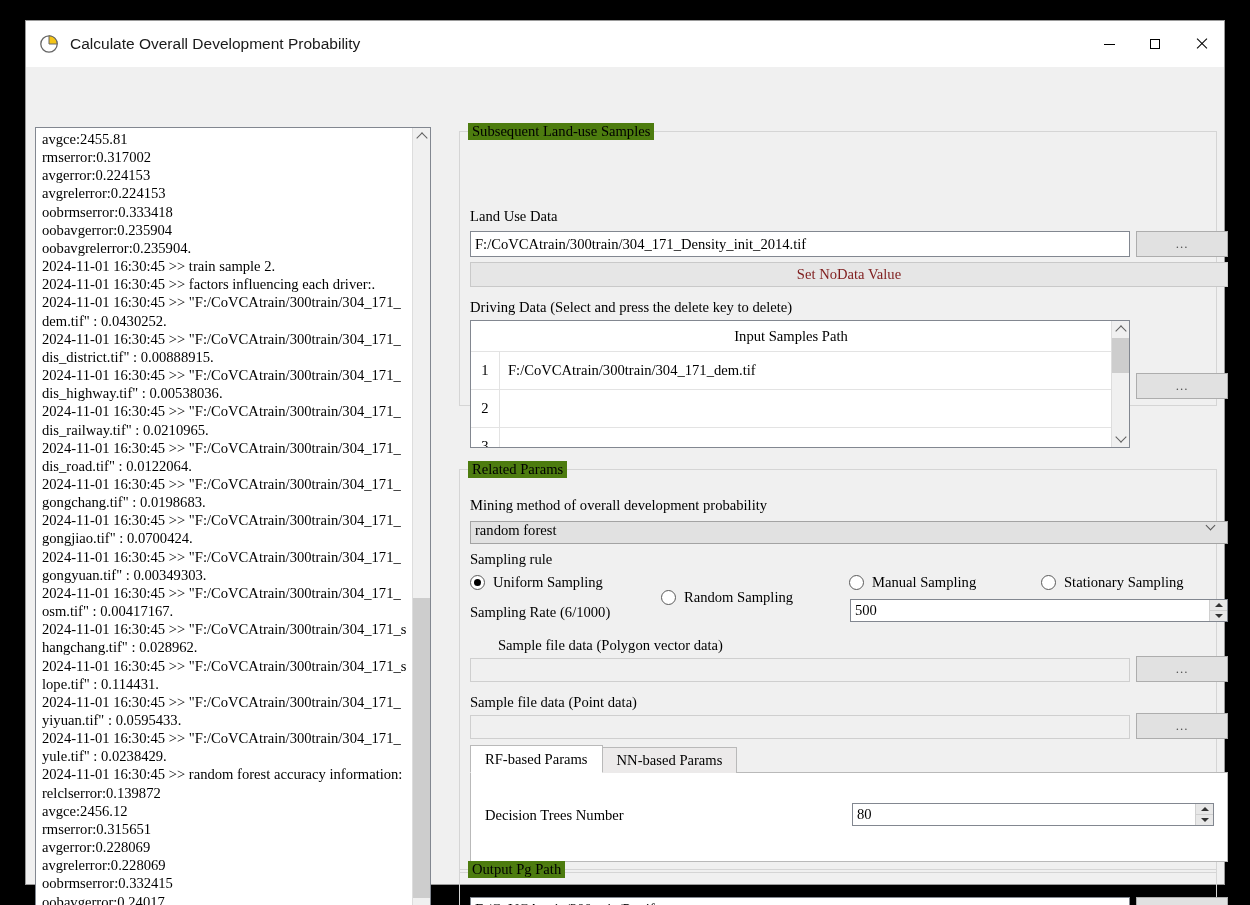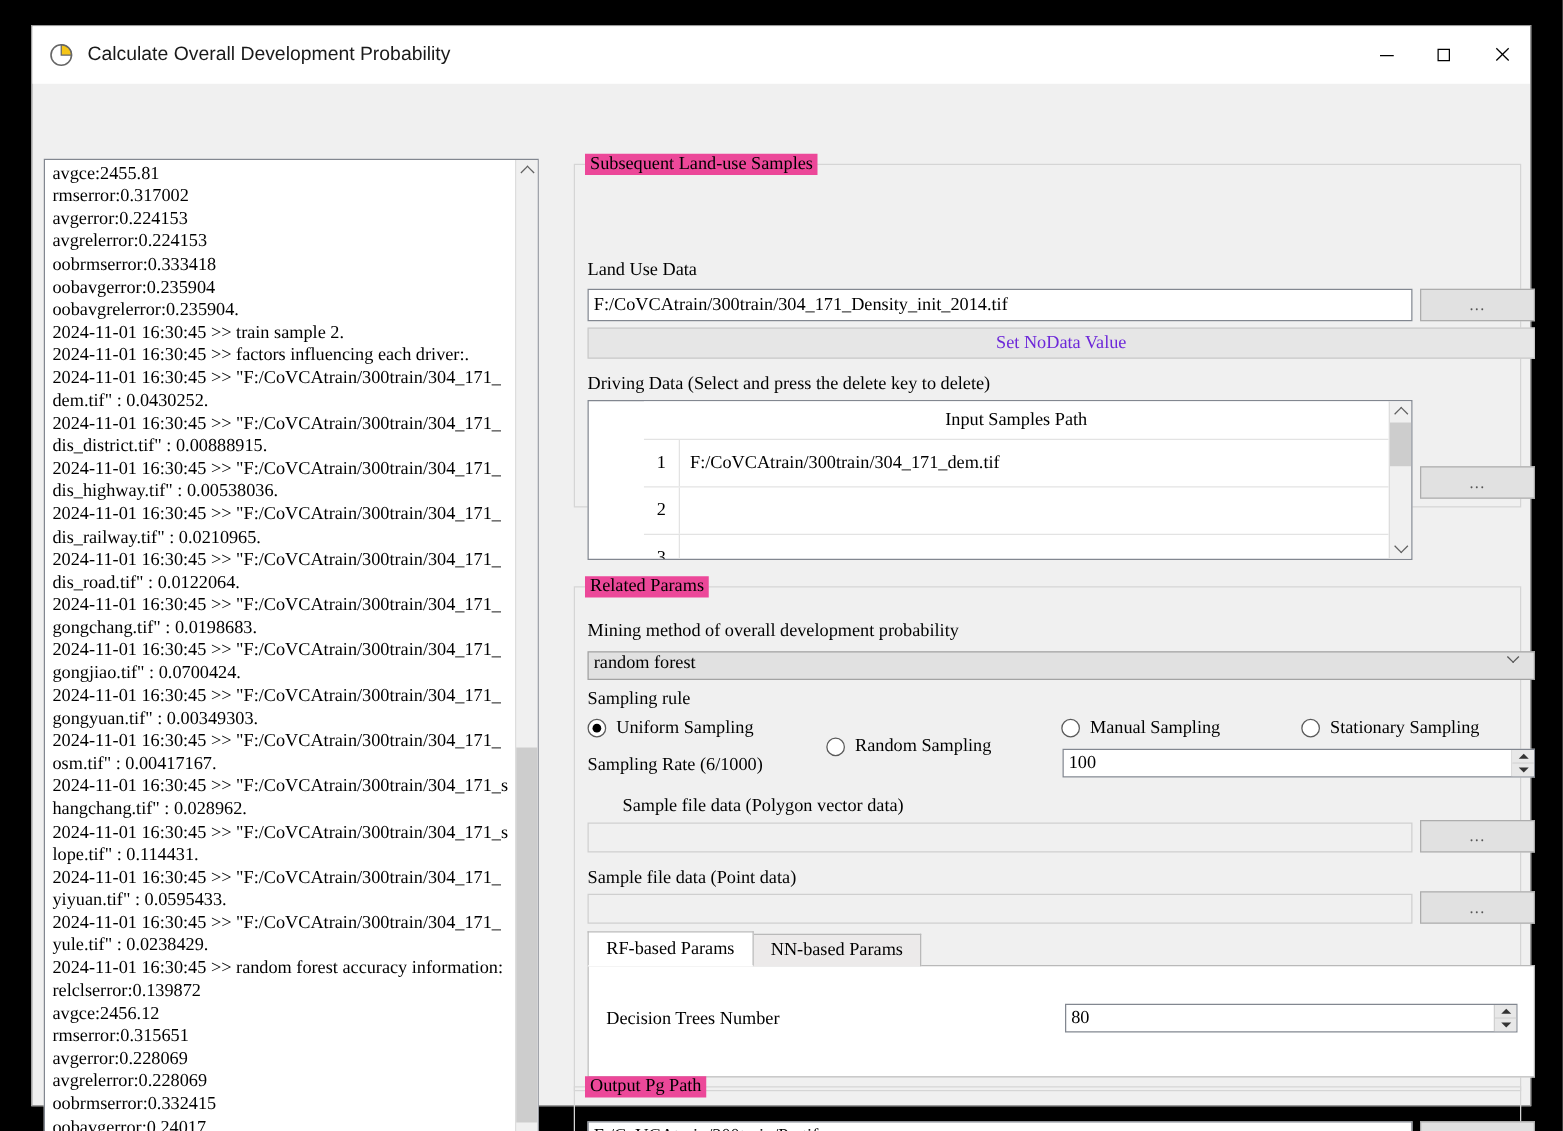--- a/index.html
+++ b/index.html
@@ -45,44 +45,44 @@
   .chev{width:7px;height:7px;border-left:1.6px solid #606060;border-bottom:1.6px solid #606060;}
   .chev.up{transform:rotate(135deg);margin-top:3px;}
   .chev.down{transform:rotate(-45deg);margin-bottom:3px;}
   .sb-thumb{position:absolute;left:0;width:17px;background:#cdcdcd;}
 
   
   .right{position:absolute;left:425px;top:18px;width:766px;height:816px;}
 
   .group{border:1px solid #d5d5d5;position:absolute;box-sizing:border-box;background:transparent;}
   .group-title{
-    position:absolute;top:-9px;left:8px;background:#ec4899;padding:0 4px;
+    position:absolute;top:-9px;left:8px;background:#4d7c0f;padding:0 4px;
     font-size:14.6px;color:#000;font-family:"Liberation Serif",serif;
   }
   .lbl{font-size:14.6px;color:#000;font-family:"Liberation Serif",serif;}
 
   .txtin{
     background:#fff;border:1px solid #828790;box-sizing:border-box;
     font-family:"Liberation Serif",serif;font-size:14.6px;color:#000;
     padding:0 4px;display:flex;align-items:center;
   }
   .txtin.disabled{background:#f0f0f0;border:1px solid #cfcfcf;}
   .btn{
     background:#e1e1e1;border:1px solid #adadad;box-sizing:border-box;
-    font-family:"Liberation Serif",serif;font-size:14.6px;color:#6d28d9;
+    font-family:"Liberation Serif",serif;font-size:14.6px;color:#7f1d1d;
     display:flex;align-items:center;justify-content:center;cursor:default;
   }
   .btn.dots{color:#555;letter-spacing:1px;font-size:13px;}
   .btn.wide{background:#e6e6e6;border:1px solid #c9c9c9;}
 
   
   .tbl{
     position:absolute;background:#fff;border:1px solid #828790;box-sizing:border-box;display:flex;overflow:hidden;
   }
-  .tbl-inner{flex:1 1 auto;display:flex;flex-direction:column;overflow:hidden;margin-left:44px;}
+  .tbl-inner{flex:1 1 auto;display:flex;flex-direction:column;overflow:hidden;}
   .tbl-head{
     height:30px;flex:0 0 auto;display:flex;align-items:center;justify-content:center;
     font-size:14.6px;border-bottom:1px solid #e3e3e3;background:#fff;
   }
   .tbl-row{height:37px;flex:0 0 auto;display:flex;align-items:center;border-bottom:1px solid #e3e3e3;}
   .tbl-row .num{width:28px;flex:0 0 auto;text-align:center;font-size:14.6px;border-right:1px solid #e3e3e3;height:100%;display:flex;align-items:center;justify-content:center;}
   .tbl-row .path{flex:1 1 auto;font-size:14.6px;padding-left:8px;}
 
   
   .combo{
@@ -249,21 +249,21 @@
         <span class="rdot"></span>
         <span class="lbl">Manual Sampling</span>
       </div>
       <div class="radio" style="position:absolute;left:590px;top:451px;">
         <span class="rdot"></span>
         <span class="lbl">Stationary Sampling</span>
       </div>
 
       <span class="lbl" style="position:absolute;left:19px;top:481px;">Sampling Rate (6/1000)</span>
       <div class="spin" style="left:399px;top:476px;width:378px;height:23px;">
-        <span class="sval">100</span>
+        <span class="sval">500</span>
         <span class="sbtns">
           <span class="sb">
               <span class="tri-up"></span>
             </span>
           <span class="sb">
               <span class="tri-dn"></span>
             </span>
         </span>
       </div>
 

